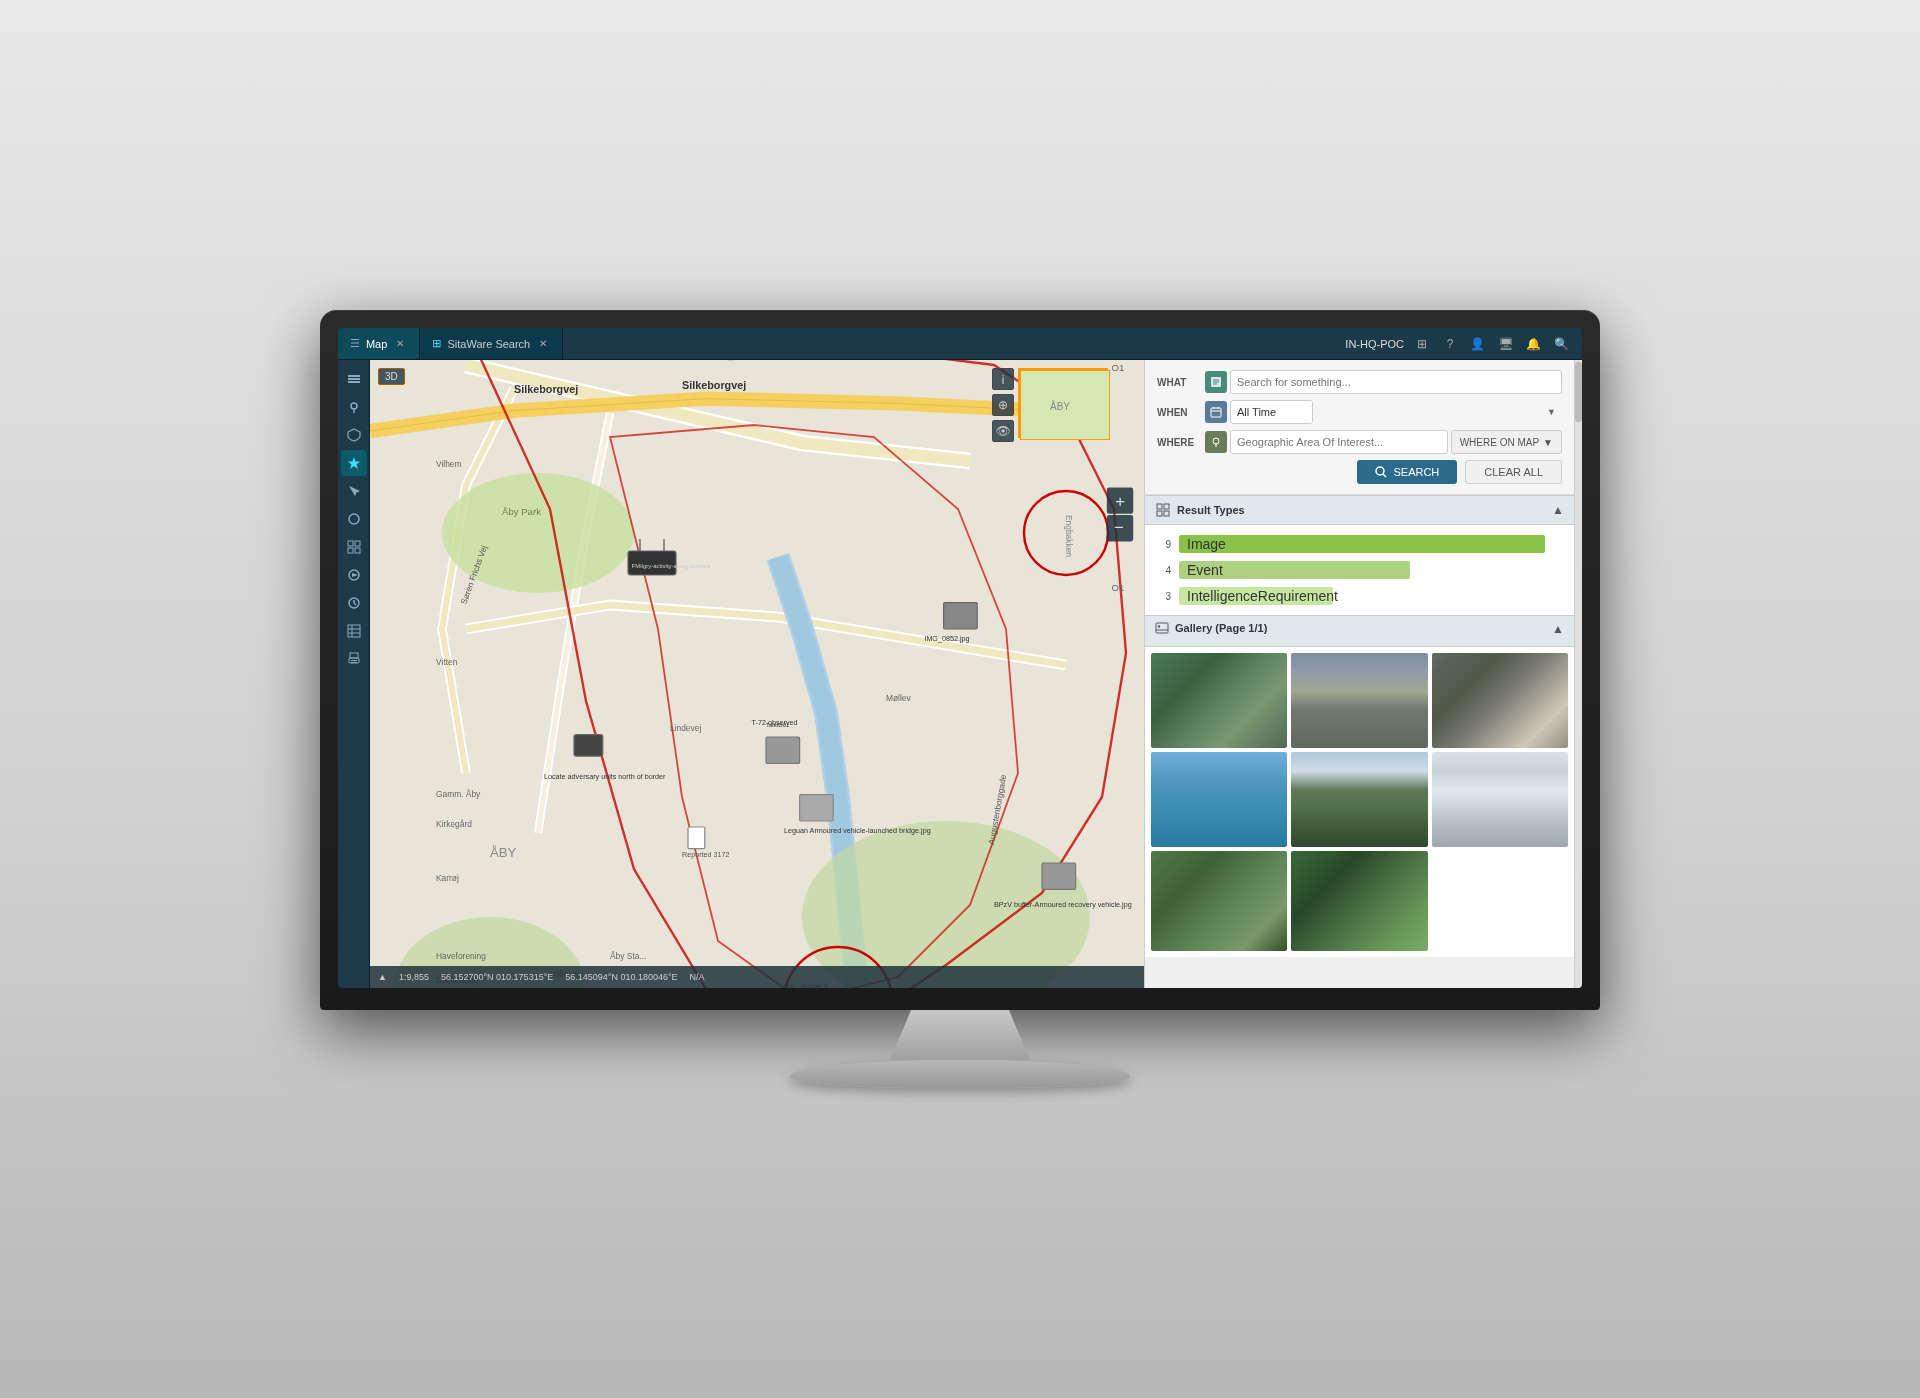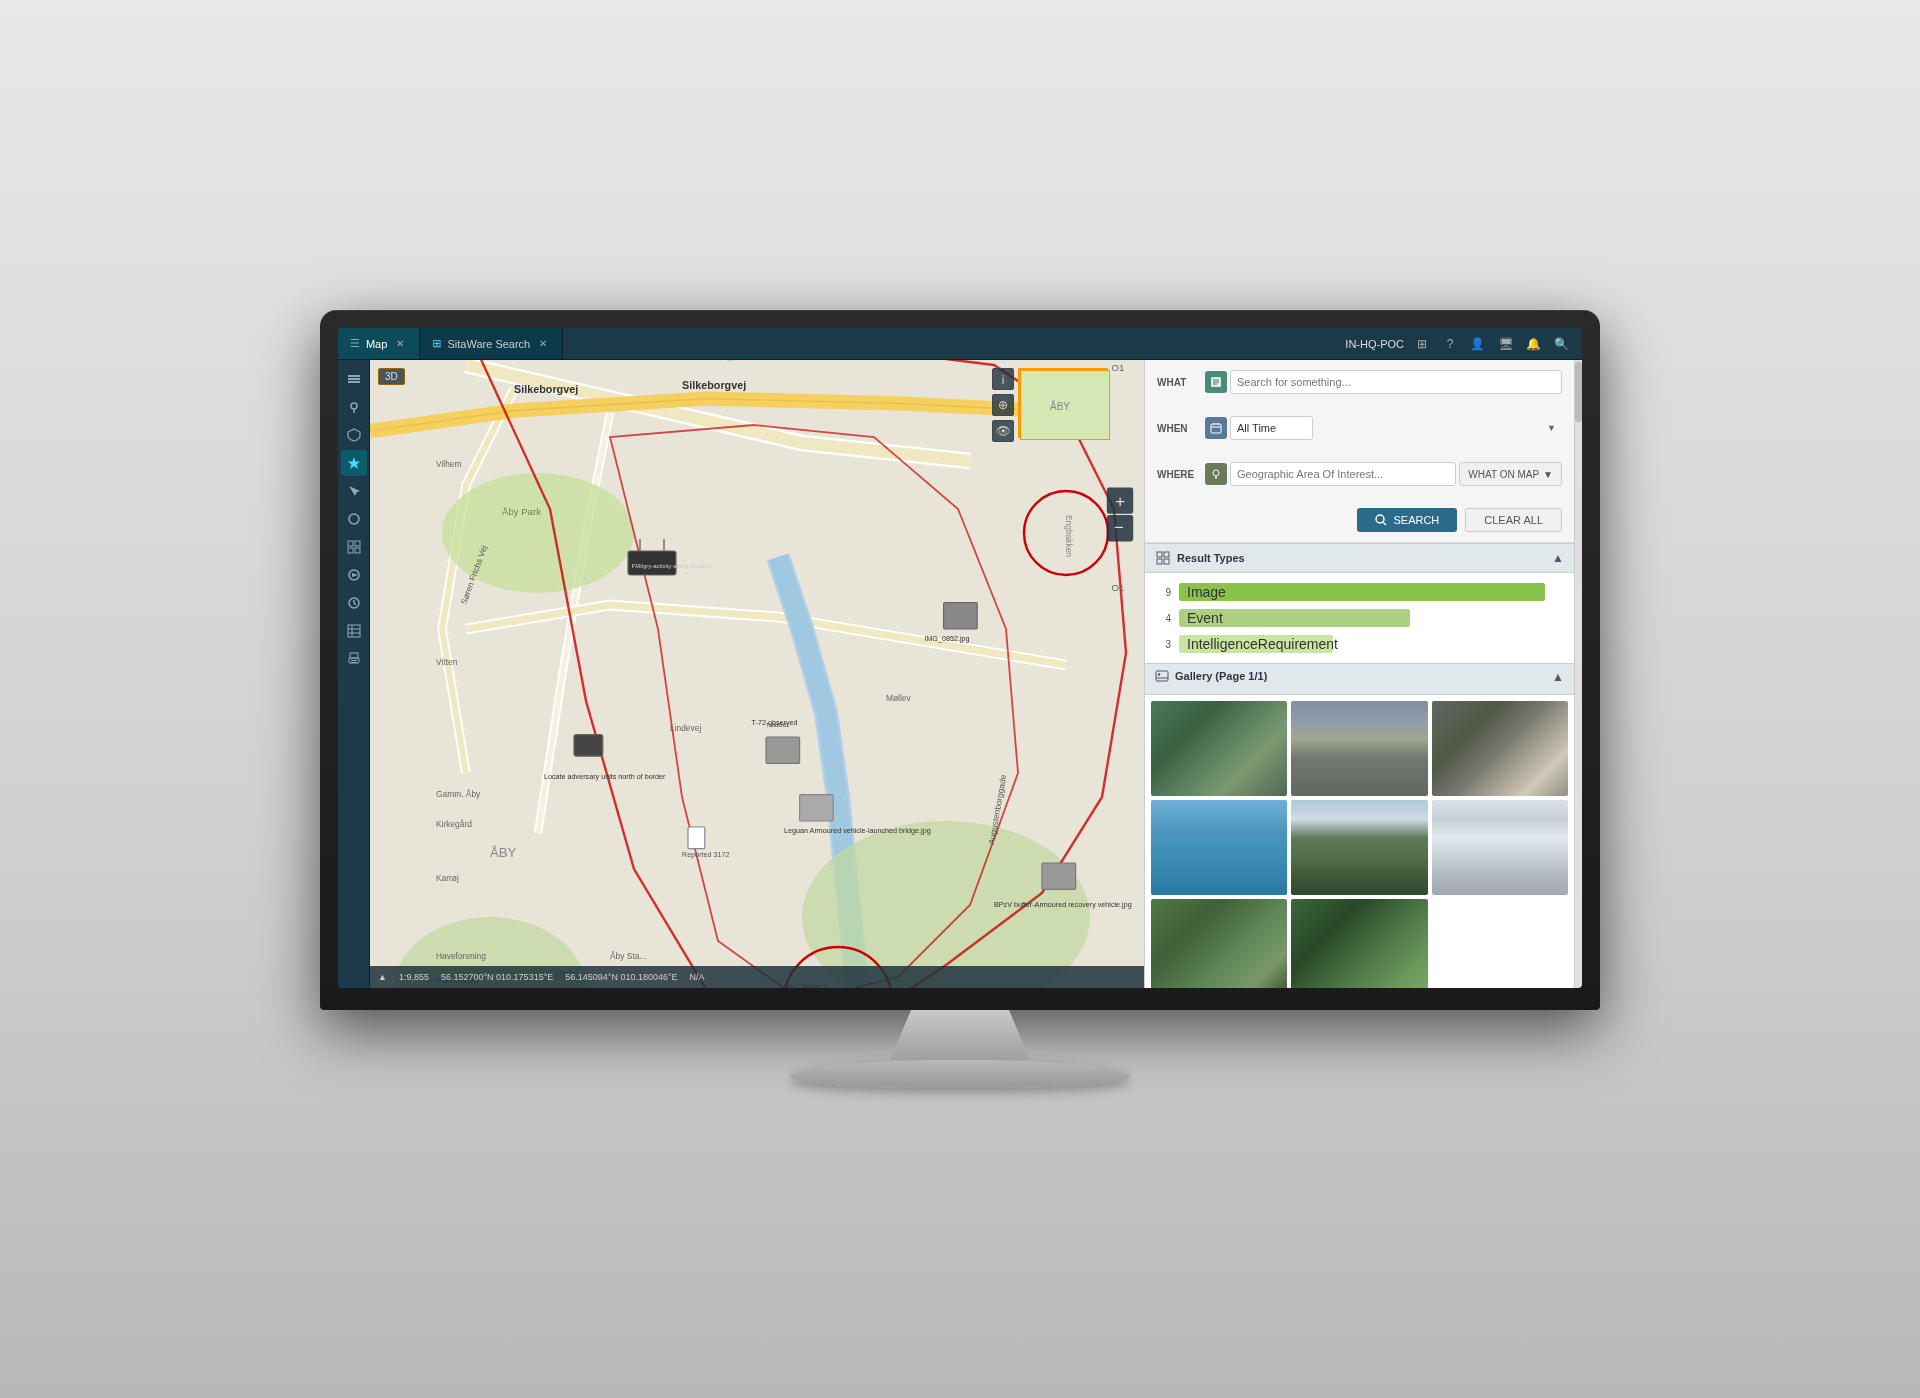--- a/index.html
+++ b/index.html
@@ -191,21 +191,21 @@
     
     .search-form {
       background: #f5f5f5;
       padding: 10px 12px;
       border-bottom: 1px solid #ddd;
     }
 
     .search-row {
       display: flex;
       align-items: center;
-      margin-bottom: 22px;
+      margin-bottom: 6px;
       gap: 3px;
     }
 
     .search-label {
       width: 45px;
       font-size: 10px;
       color: #555;
       font-weight: bold;
       text-transform: uppercase;
     }
@@ -764,21 +764,21 @@
             <div class="search-row">
               <span class="search-label">WHERE</span>
               <div class="search-icon-box" style="background:#6a7a5a;">
                 <svg width="12" height="12" viewBox="0 0 12 12" fill="none">
                     <circle cx="6" cy="5" r="3" stroke="#fff" stroke-width="1"></circle>
                     <line x1="6" y1="8" x2="6" y2="11" stroke="#fff" stroke-width="1.2"></line>
                   </svg>
               </div>
               <input class="geo-input" type="text" placeholder="Geographic Area Of Interest..." style="">
               <button class="draw-btn">
-                <span>WHAT ON MAP</span>
+                <span>WHERE ON MAP</span>
                 <span>▼</span>
               </button>
             </div>
 
             <div class="search-actions">
               <button class="btn-search">
                 <svg width="12" height="12" viewBox="0 0 12 12" fill="none">
                     <circle cx="5" cy="5" r="4" stroke="#fff" stroke-width="1.5"></circle>
                     <line x1="8" y1="8" x2="11" y2="11" stroke="#fff" stroke-width="1.5"></line>
                   </svg>

